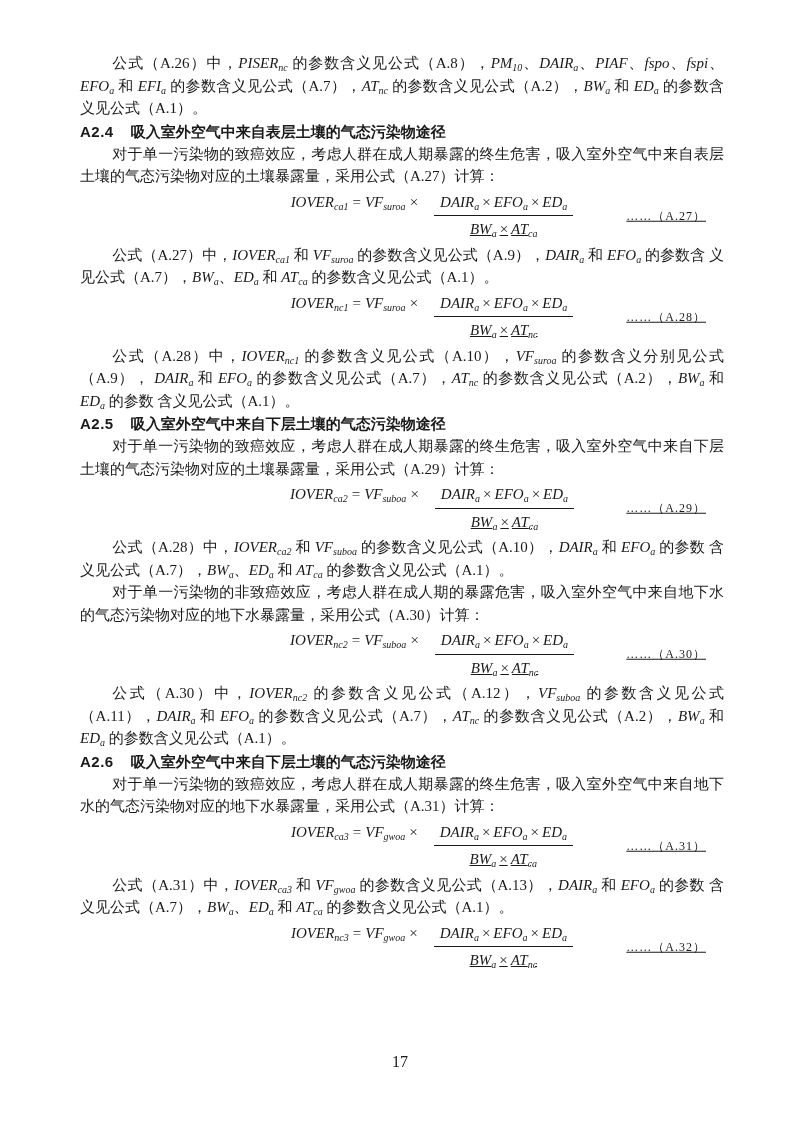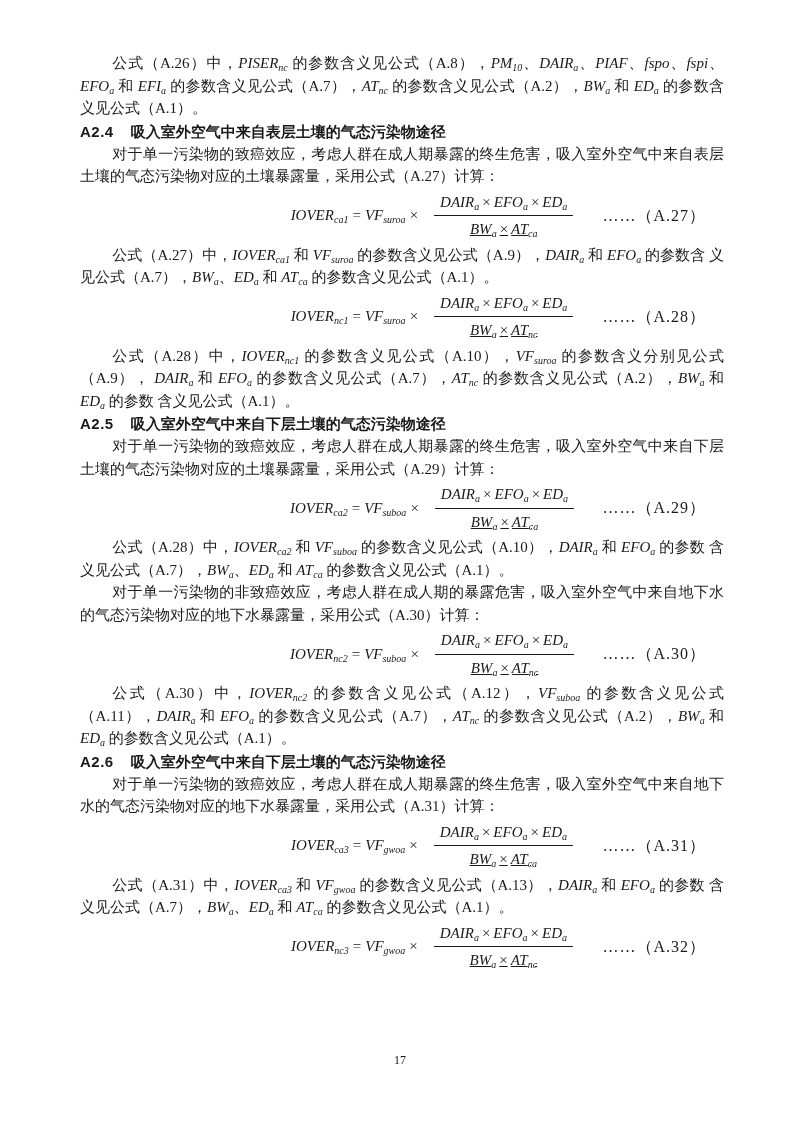--- a/index.html
+++ b/index.html
@@ -57,21 +57,20 @@
     justify-content: center;
     align-items: center;
     min-height: 50px;
     margin: 3px 0;
     text-indent: 0;
   }
   .fbody {
     position: relative;
     left: 30px;
     display: inline-flex;
-    align-items: center;
     font-size: 15px;
     white-space: nowrap;
   }
   .fbody .op {
     margin: 0 4px;
     font-style: normal;
   }
   .frac {
     display: inline-flex;
     flex-direction: column;
@@ -86,30 +85,31 @@
   .frac .den {
     padding: 2px 6px 0 6px;
     text-decoration: underline;
   }
   .frac .op { margin: 0 3px; }
   .flabel {
     position: absolute;
     right: 18px;
     top: 50%;
     transform: translateY(-50%);
-    font-size: 16px;
+    font-size: 12px;
     letter-spacing: 1px;
+    text-decoration: underline;
   }
   .page-footer {
     position: absolute;
     left: 0;
     top: 1053px;
     width: 100%;
     text-align: center;
-    font-size: 12px;
+    font-size: 16px;
   }
 </style>
 </head>
 <body>
 
 <div class="page">
   <div class="content">
       <p class="para">公式（A.26）中，<span class="mvar">PISER<sub>nc</sub></span> 的参数含义见公式（A.8），<span class="mvar">PM<sub>10</sub></span>、<span class="mvar">DAIR<sub>a</sub></span>、<span class="mvar">PIAF</span>、<span class="mvar">fspo</span>、<span class="mvar">fspi</span>、<span class="mvar">EFO<sub>a</sub></span> 和 <span class="mvar">EFI<sub>a</sub></span> 的参数含义见公式（A.7），<span class="mvar">AT<sub>nc</sub></span> 的参数含义见公式（A.2），<span class="mvar">BW<sub>a</sub></span> 和 <span class="mvar">ED<sub>a</sub></span> 的参数含义见公式（A.1）。</p>
       <div class="heading"><span class="hnum">A2.4</span><span>吸入室外空气中来自表层土壤的气态污染物途径</span></div>
       <p class="para">对于单一污染物的致癌效应，考虑人群在成人期暴露的终生危害，吸入室外空气中来自表层土壤的气态污染物对应的土壤暴露量，采用公式（A.27）计算：</p>

